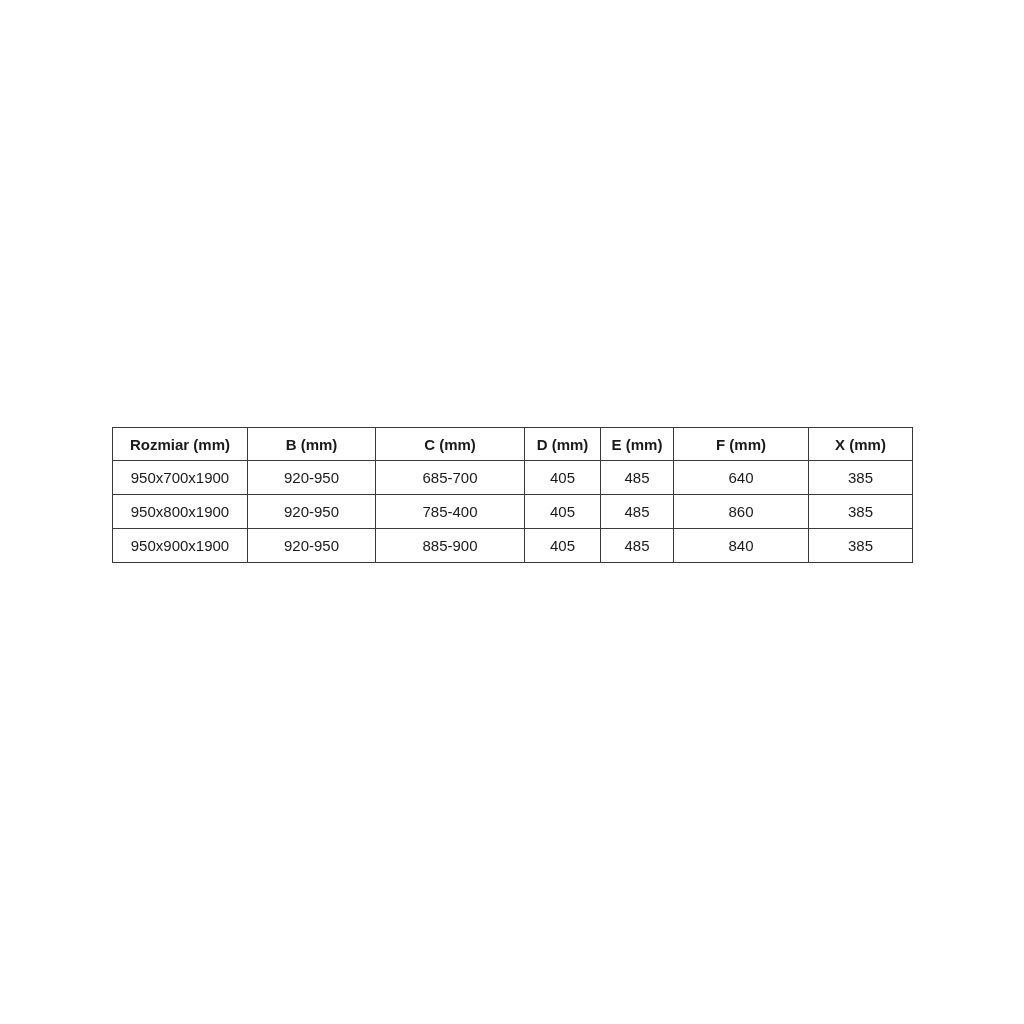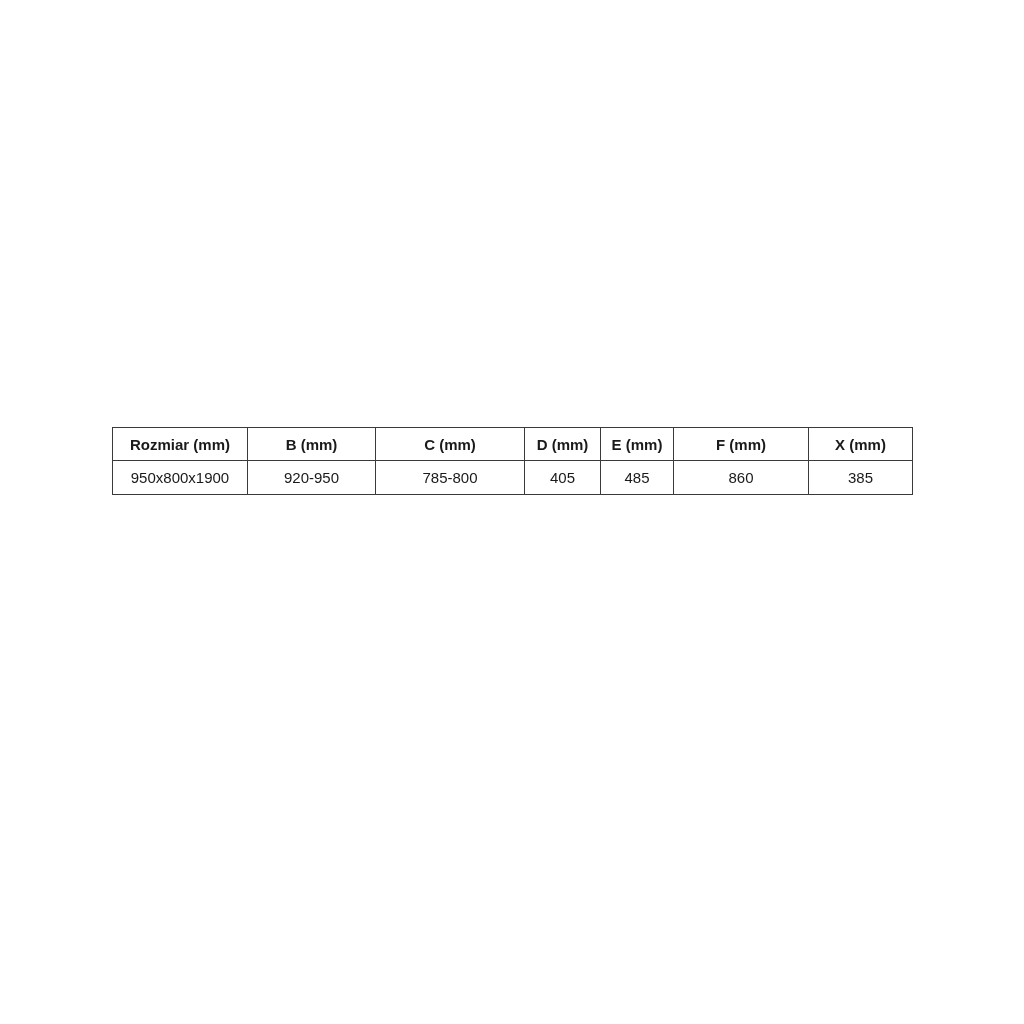--- a/index.html
+++ b/index.html
@@ -78,24 +78,42 @@
             <th>B (mm)</th>
             <th>C (mm)</th>
             <th>D (mm)</th>
             <th>E (mm)</th>
             <th>F (mm)</th>
             <th>X (mm)</th>
           </tr>
         </thead>
       <tbody>
           <tr>
+            <td>950x700x1900</td>
+            <td>920-950</td>
+            <td>685-700</td>
+            <td>405</td>
+            <td>485</td>
+            <td>640</td>
+            <td>385</td>
+          </tr>
+          <tr>
             <td>950x800x1900</td>
             <td>920-950</td>
-            <td>785-800</td>
+            <td>785-400</td>
             <td>405</td>
             <td>485</td>
             <td>860</td>
+            <td>385</td>
+          </tr>
+          <tr>
+            <td>950x900x1900</td>
+            <td>920-950</td>
+            <td>885-900</td>
+            <td>405</td>
+            <td>485</td>
+            <td>840</td>
             <td>385</td>
           </tr>
         </tbody>
     </table>
   </div>
 </div>
 
 </body></html>

